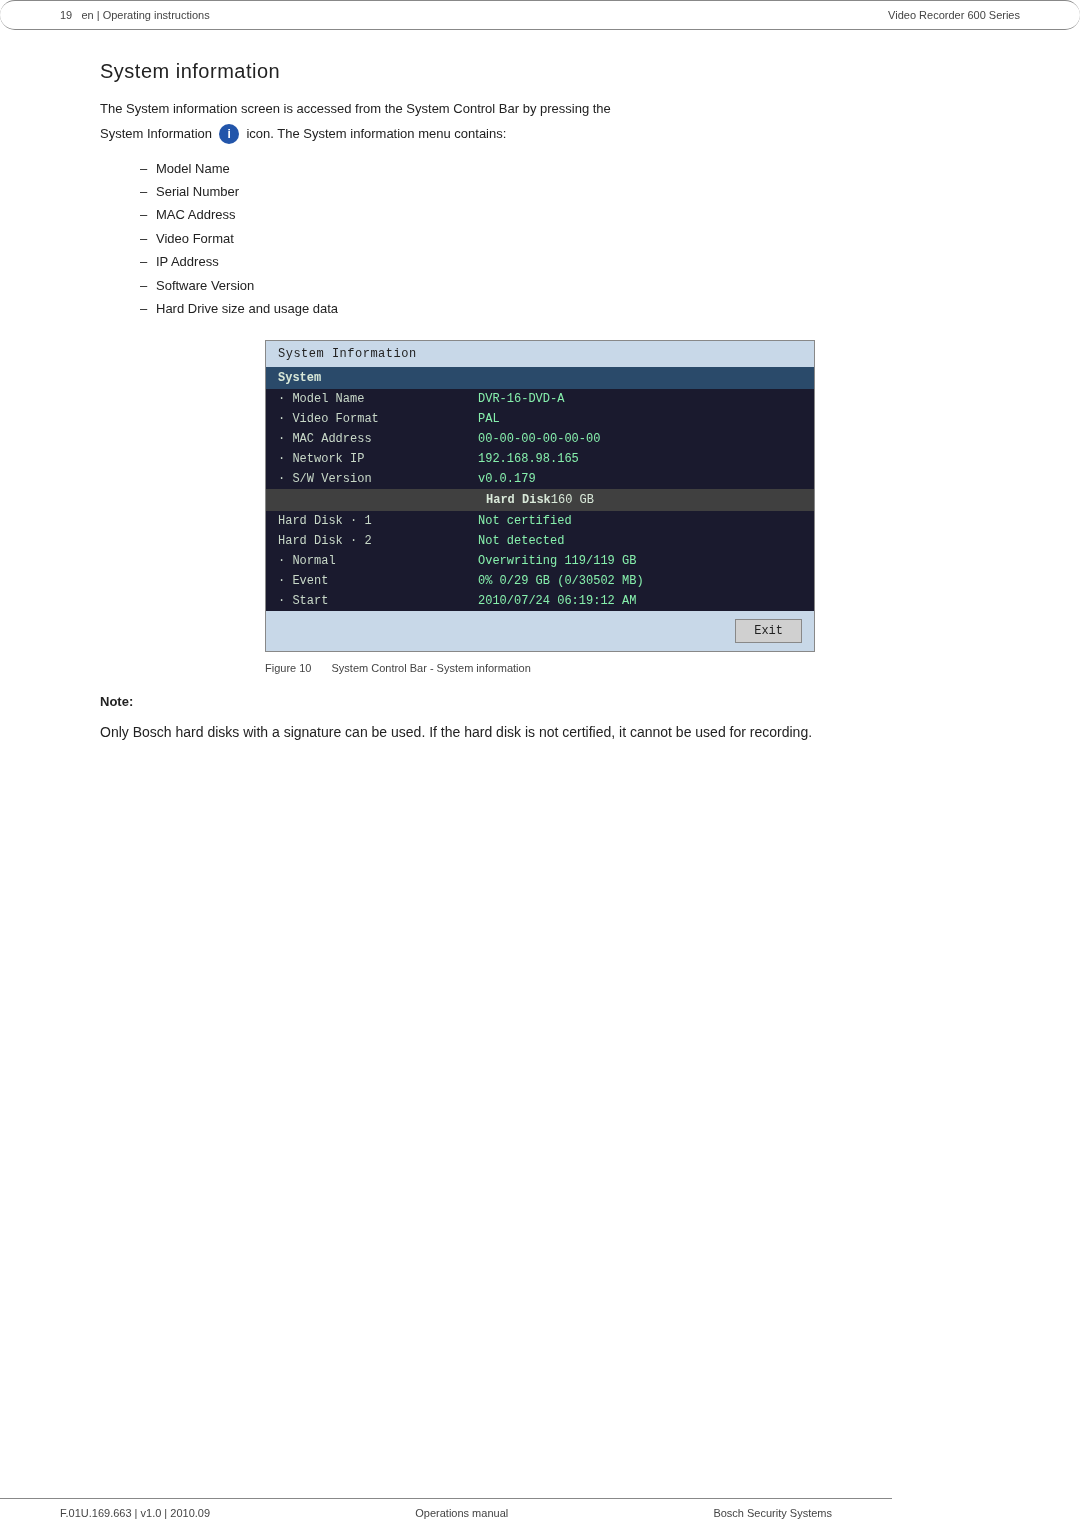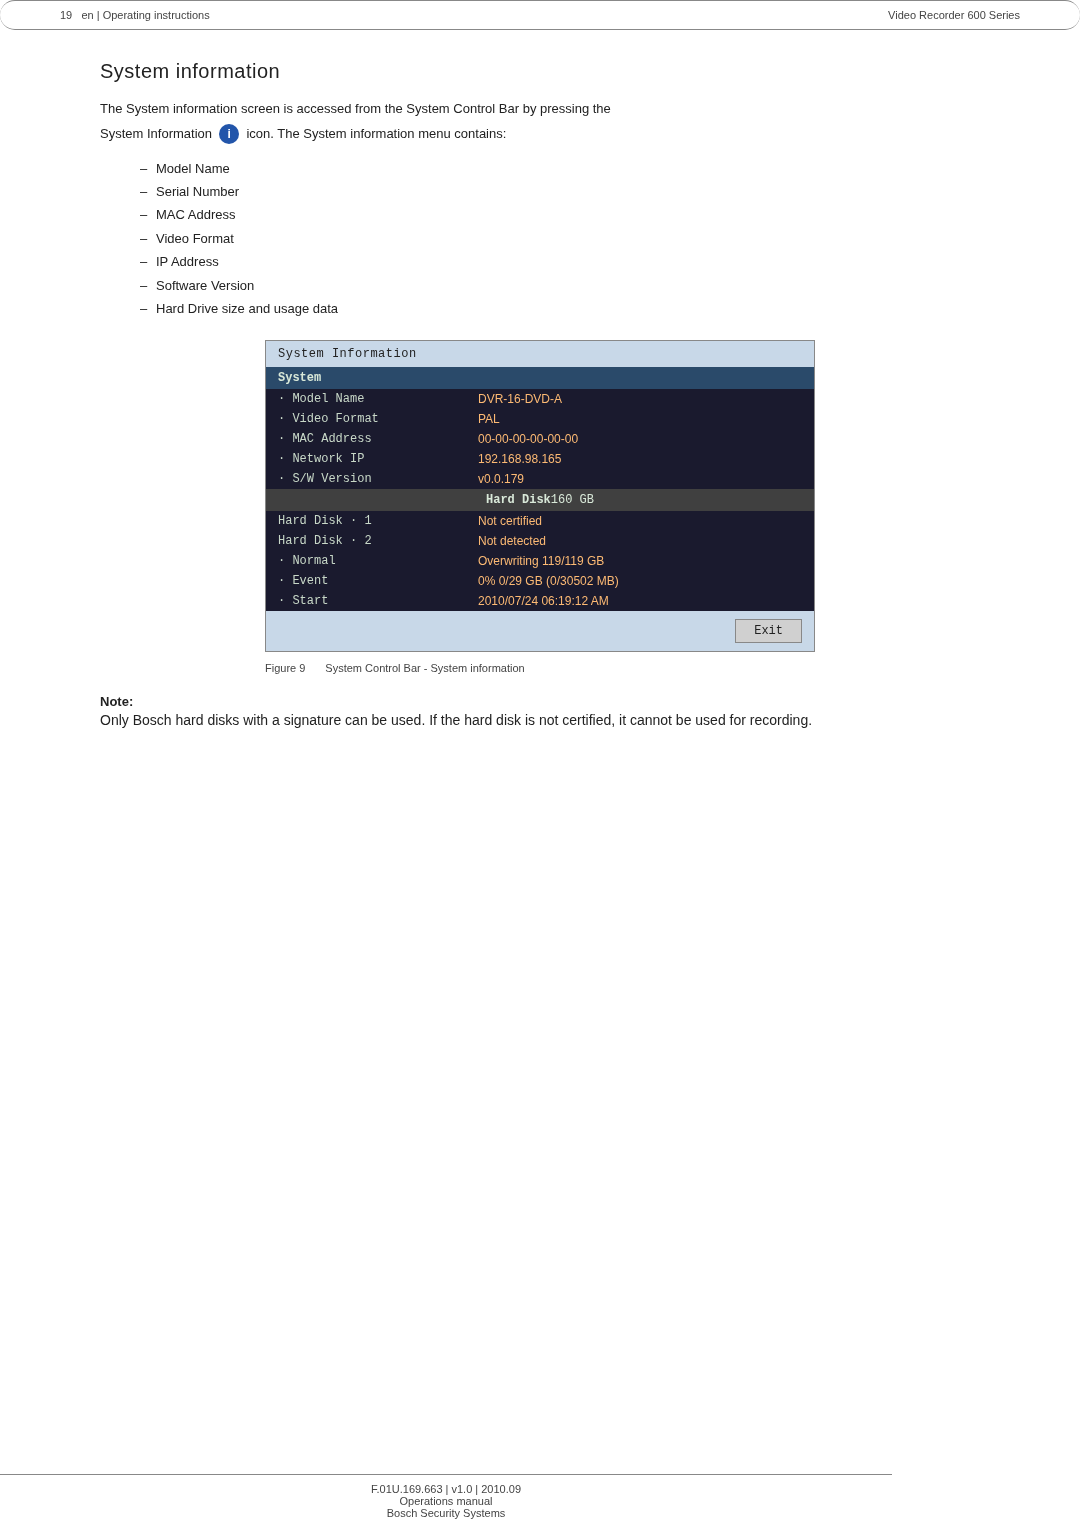--- a/index.html
+++ b/index.html
@@ -123,23 +123,23 @@
     }
 
     .sys-row-label {
       width: 200px;
       color: #c8d8c8;
       font-size: 12px;
       font-family: 'Courier New', monospace;
     }
 
     .sys-row-value {
-      color: #fdba74;
-      font-size: 12px;
-      font-family: Liberation Sans, sans-serif;
+      color: #86efac;
+      font-size: 12px;
+      font-family: Liberation Mono, monospace;
     }
 
     .disk-section-header {
       background: #404040;
       color: #d8e8d8;
       padding: 4px 24px;
       display: flex;
       justify-content: center;
     }
 
@@ -186,21 +186,21 @@
     }
 
     
     .note-section {
       margin-top: 20px;
     }
     .note-title {
       font-size: 13px;
       font-weight: bold;
       color: #222;
-      margin-bottom: 0;
+      margin-bottom: 12px;
     }
     .note-text {
       font-size: 14px;
       color: #222;
       line-height: 1.6;
     }
 
     
     .footer-bar {
       position: fixed;
@@ -208,21 +208,20 @@
       left: 0;
       width: 892px;
       display: flex;
       justify-content: space-between;
       align-items: center;
       padding: 8px 60px;
       border-top: 1px solid #888;
       font-size: 11px;
       color: #444;
       background: #fff;
-      flex-direction: column;
     }
   </style>
 </head>
 <body>
 
 <div class="header-bar">
   <span>
     <span>19</span>&nbsp;&nbsp;
     <span>en</span> |
     <span>Operating instructions</span>
@@ -310,21 +309,21 @@
 
     </div>
 
     <div class="exit-row">
       <button class="exit-button">Exit</button>
     </div>
 
   </div>
 
   <div class="figure-caption">
-    <span>Figure 9</span>
+    <span>Figure 10</span>
     <span>System Control Bar - System information</span>
   </div>
 
   <div class="note-section">
     <p class="note-title">Note:</p>
     <p class="note-text">Only Bosch hard disks with a signature can be used. If the hard disk is not certified, it cannot be used for recording.</p>
   </div>
 
 </div>
 

